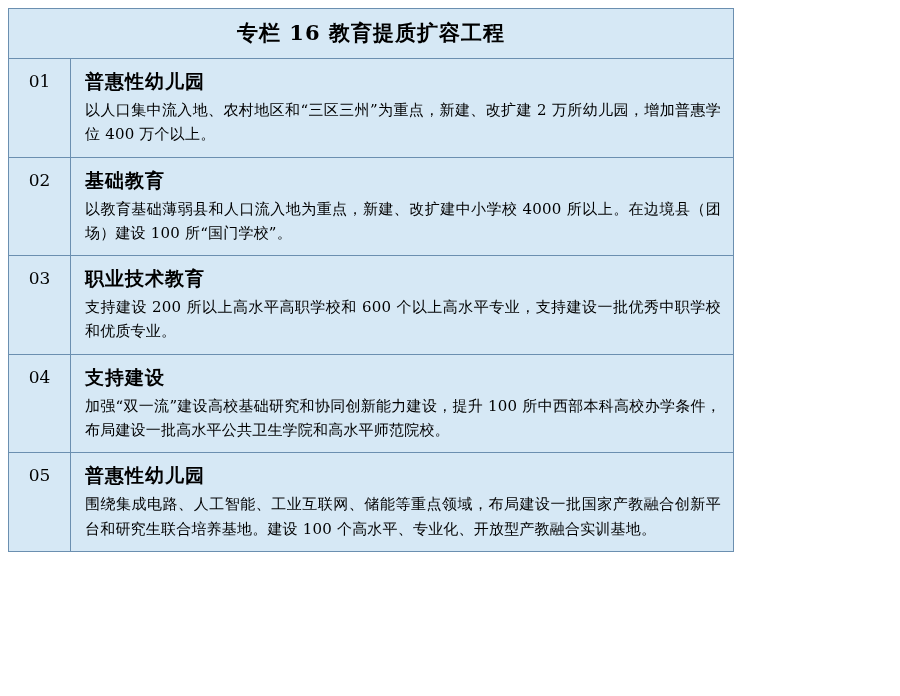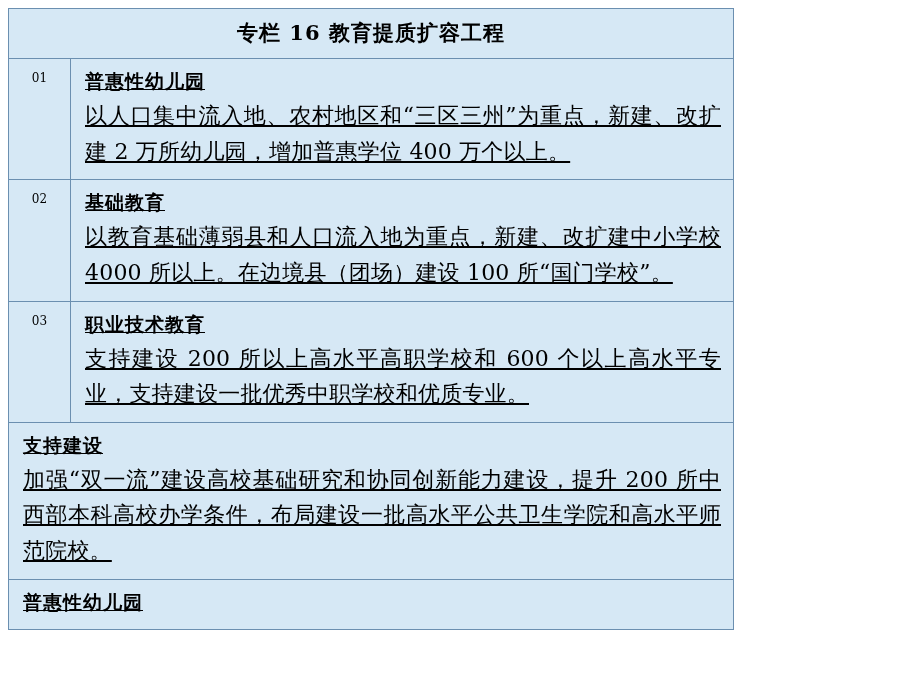--- a/index.html
+++ b/index.html
@@ -43,37 +43,36 @@
   .row:last-child {
     border-bottom: none;
   }
   .num-cell {
     width: 62px;
     min-width: 62px;
     border-right: 1px solid #6b8fb0;
     box-sizing: border-box;
     padding-top: 12px;
     text-align: center;
-    font-size: 12px;
+    font-size: 17px;
     font-family: "DejaVu Serif", "Liberation Serif", serif;
   }
   .content-cell {
     flex: 1;
     padding: 10px 12px 10px 14px;
     box-sizing: border-box;
-    text-decoration: underline;
   }
   .item-title {
     font-size: 19px;
     font-weight: bold;
     margin-bottom: 3px;
     letter-spacing: 1px;
   }
   .item-body {
-    font-size: 22px;
+    font-size: 15px;
     line-height: 1.62;
     text-align: justify;
     letter-spacing: 0.2px;
   }
 </style>
 </head>
 <body>
 
 <div class="box">
 
@@ -99,25 +98,28 @@
 
   <div class="row">
     <div class="num-cell">03</div>
     <div class="content-cell">
       <div class="item-title">职业技术教育</div>
       <div class="item-body">支持建设 200 所以上高水平高职学校和 600 个以上高水平专业，支持建设一批优秀中职学校和优质专业。</div>
     </div>
   </div>
 
   <div class="row">
+    <div class="num-cell">04</div>
     <div class="content-cell">
       <div class="item-title">支持建设</div>
-      <div class="item-body">加强“双一流”建设高校基础研究和协同创新能力建设，提升 200 所中西部本科高校办学条件，布局建设一批高水平公共卫生学院和高水平师范院校。</div>
+      <div class="item-body">加强“双一流”建设高校基础研究和协同创新能力建设，提升 100 所中西部本科高校办学条件，布局建设一批高水平公共卫生学院和高水平师范院校。</div>
     </div>
   </div>
 
   <div class="row">
+    <div class="num-cell">05</div>
     <div class="content-cell">
       <div class="item-title">普惠性幼儿园</div>
+      <div class="item-body">围绕集成电路、人工智能、工业互联网、储能等重点领域，布局建设一批国家产教融合创新平台和研究生联合培养基地。建设 100 个高水平、专业化、开放型产教融合实训基地。</div>
     </div>
   </div>
 
 </div>
 
 </body></html>

